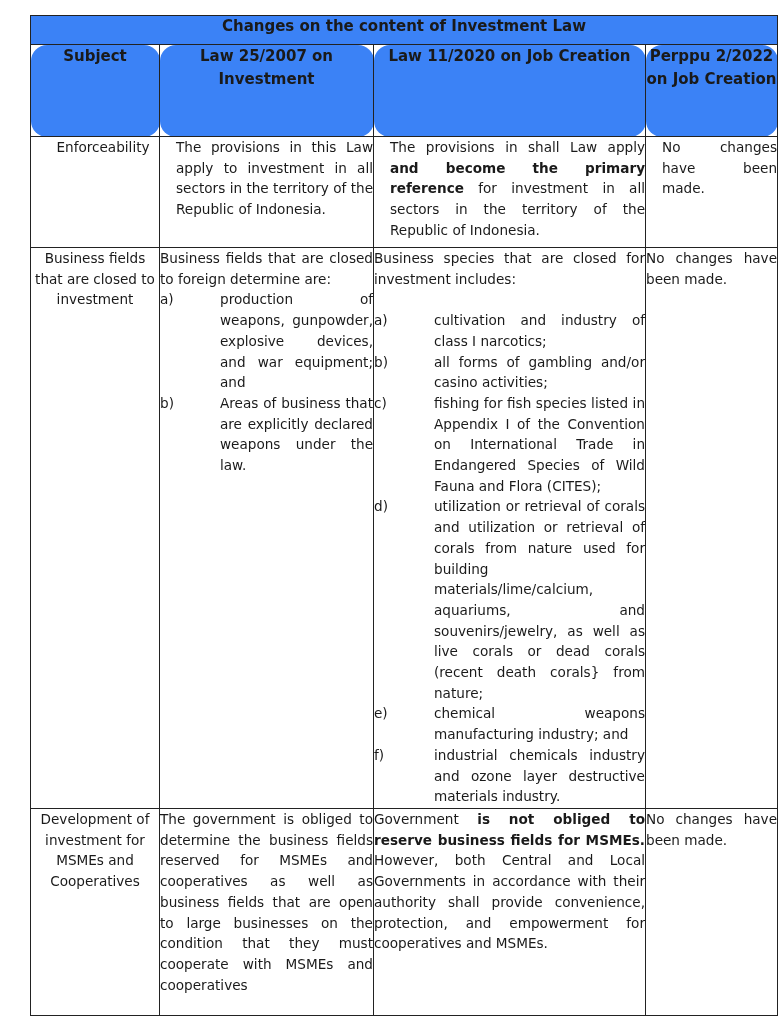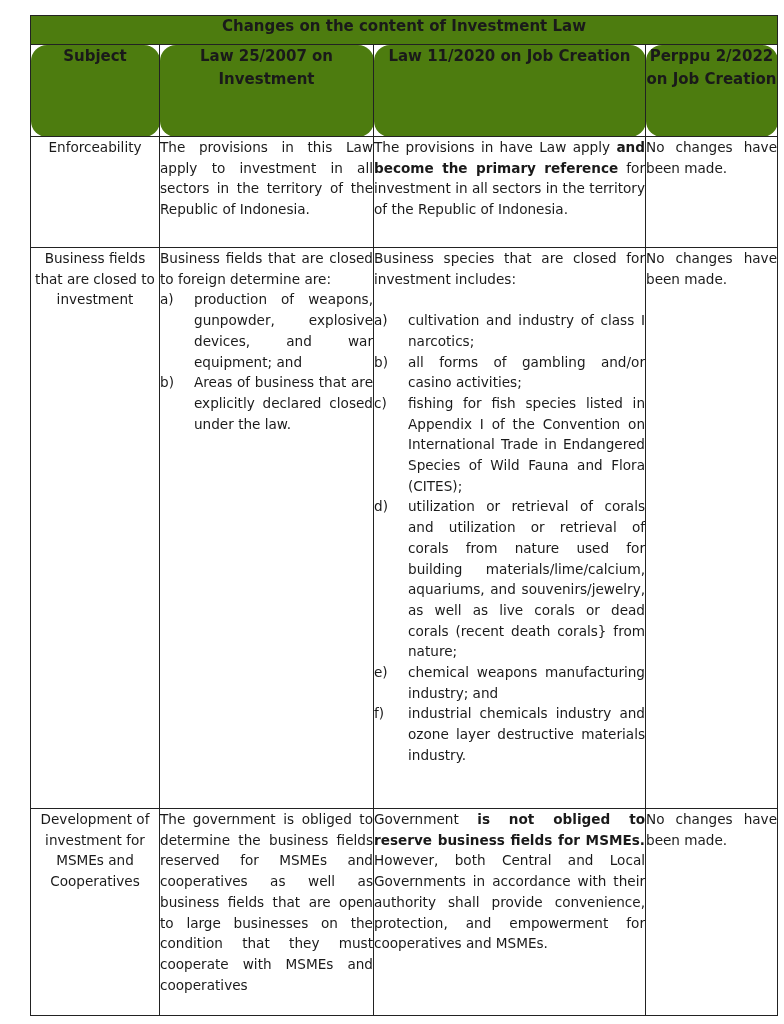--- a/index.html
+++ b/index.html
@@ -11,34 +11,34 @@
     }
     table.law td, table.law th {
       border: 1.5px solid #222;
       vertical-align: top;
       padding: 0;
     }
     col.c1 { width: 129px; }
     col.c2 { width: 214px; }
     col.c3 { width: 272px; }
     col.c4 { width: 132px; }
-    th { background: #4d7c0f; font-weight: bold; font-size: 15px; }
+    th { background: #3b82f6; font-weight: bold; font-size: 15px; }
     th.title { height: 28px; text-align: center; vertical-align: middle; line-height: 20px; }
     th.colhead { height: 91px; text-align: center; vertical-align: middle; line-height: 23px; padding: 0 6px; border-radius: 16px; }
     td { font-size: 13.6px; line-height: 20.7px; }
     td.subject { text-align: center; padding: 1px 4px 0 4px; }
     td.body { text-align: justify; padding: 1px 8px 0 8px; }
     td.nochange { text-align: justify; padding: 1px 10px 0 8px; margin-left: 27px; }
-    tr.r1 td { height: 110px; }
+    tr.r1 td { height: 110px; padding-left: 16px; }
     tr.r2 td { height: 560px; }
     tr.r3 td { height: 206px; }
     ol.alpha { list-style: none; margin: 0; padding: 0; }
     ol.alpha li { display: flex; }
     ol.alpha .mk { flex: 0 0 34px; }
-    ol.alpha .tx { flex: 1; text-align: justify; }
+    ol.alpha .tx { flex: 1; text-align: justify; margin-left: 26px; }
     .gap { height: 20.7px; }
     b { font-weight: bold; }
   </style>
 </head>
 <body>
 
 <table class="law">
   <colgroup>
     <col class="c1">
       <col class="c2">
@@ -52,36 +52,36 @@
   <tr>
     <th class="colhead">Subject</th>
     <th class="colhead">Law 25/2007 on Investment</th>
     <th class="colhead">Law 11/2020 on Job Creation</th>
     <th class="colhead">Perppu 2/2022 on Job Creation</th>
   </tr>
 
   <tr class="r1">
     <td class="subject">Enforceability</td>
     <td class="body">The provisions in this Law apply to investment in all sectors in the territory of the Republic of Indonesia.</td>
-    <td class="body"><span>The provisions in have Law apply </span><b>and become the primary reference</b><span> for investment in all sectors in the territory of the Republic of Indonesia.</span></td>
+    <td class="body"><span>The provisions in shall Law apply </span><b>and become the primary reference</b><span> for investment in all sectors in the territory of the Republic of Indonesia.</span></td>
     <td class="nochange">No changes have been made.</td>
   </tr>
 
   <tr class="r2">
     <td class="subject">Business fields that are closed to investment</td>
     <td class="body">
       <div>Business fields that are closed to foreign determine are:</div>
       <ol class="alpha">
         <li>
               <span class="mk">a)</span>
               <span class="tx">production of weapons, gunpowder, explosive devices, and war equipment; and</span>
             </li>
         <li>
               <span class="mk">b)</span>
-              <span class="tx">Areas of business that are explicitly declared closed under the law.</span>
+              <span class="tx">Areas of business that are explicitly declared weapons under the law.</span>
             </li>
       </ol>
     </td>
     <td class="body">
       <div>Business species that are closed for investment includes:</div>
       <div class="gap"></div>
       <ol class="alpha">
         <li>
               <span class="mk">a)</span>
               <span class="tx">cultivation and industry of class I narcotics;</span>

